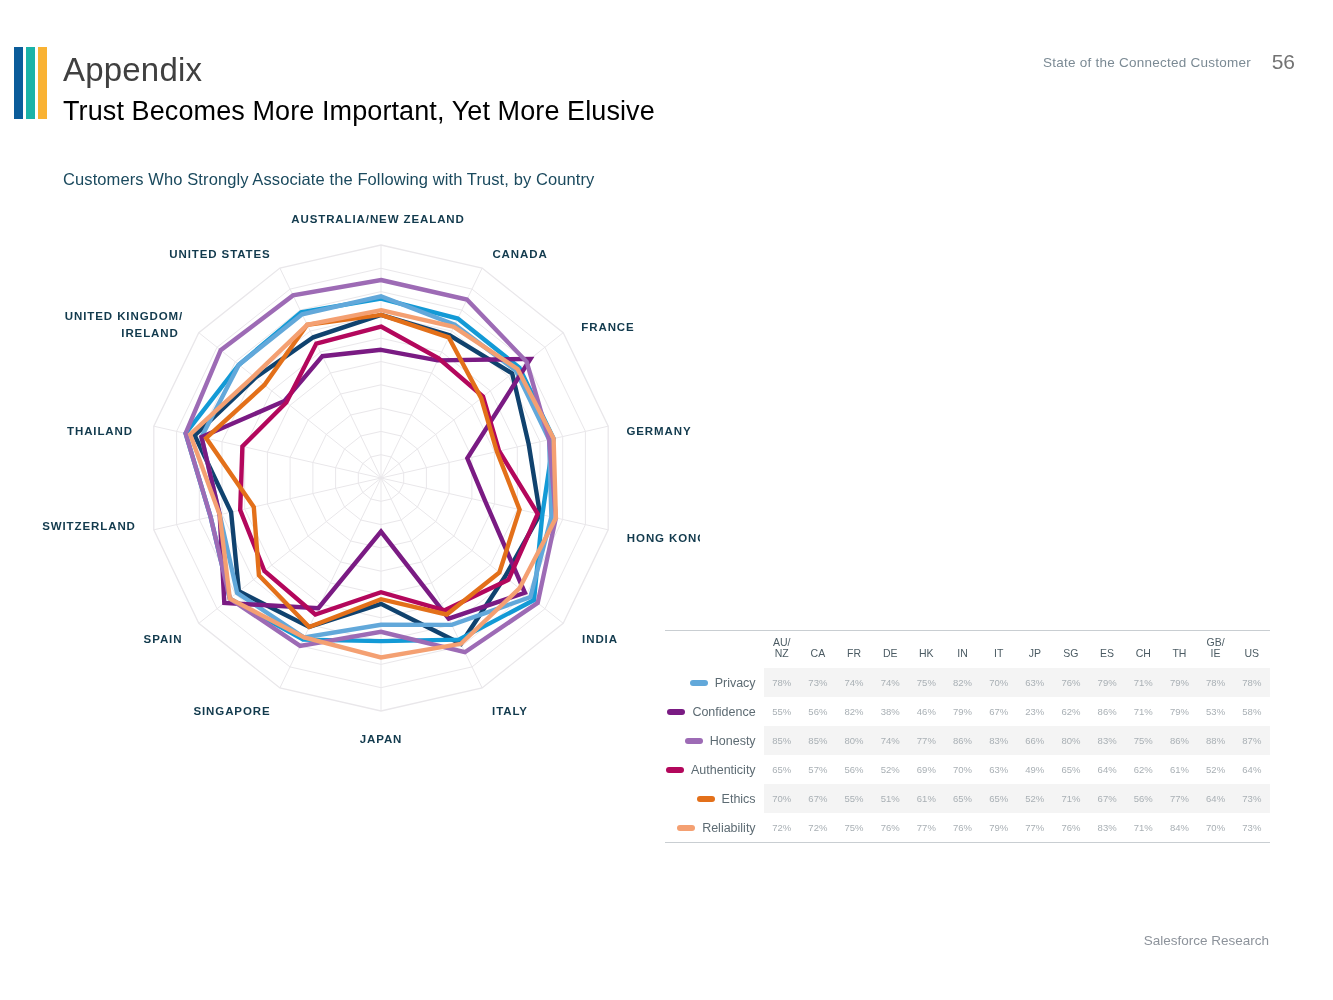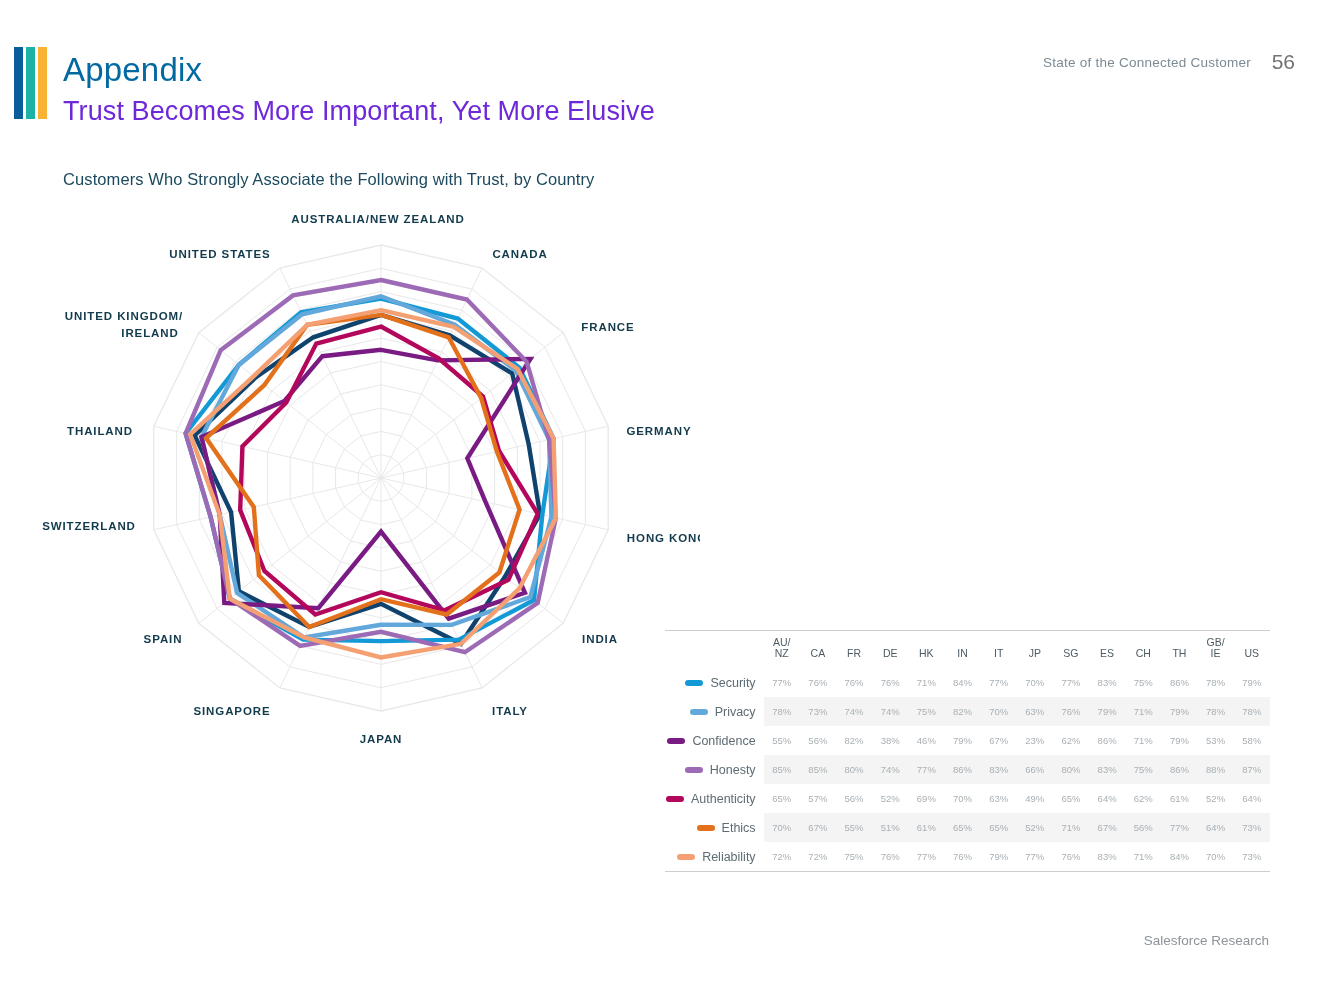--- a/index.html
+++ b/index.html
@@ -14,26 +14,26 @@
   #brand-bars{position:absolute;left:14px;top:47px;display:flex;height:72px;}
   #brand-bars i{display:block;width:9px;height:100%;}
   #brand-bars i.b1{background:#0b5c9a;}
   #brand-bars i.b2{background:#ffffff;width:3px;}
   #brand-bars i.b3{background:#1bb3a8;}
   #brand-bars i.b4{background:#ffffff;width:3px;}
   #brand-bars i.b5{background:#f9b233;}
 
   #page-title{
     position:absolute;left:63px;top:50px;
-    font-size:33px;color:#0369a1;font-weight:400;letter-spacing:.2px;
+    font-size:33px;color:#404040;font-weight:400;letter-spacing:.2px;
     line-height:40px;
   }
   #page-subtitle{
     position:absolute;left:63px;top:93px;
-    font-size:27px;color:#6d28d9;font-weight:300;letter-spacing:.1px;
+    font-size:27px;color:#000000;font-weight:300;letter-spacing:.1px;
     line-height:36px;
   }
   #report-name{
     position:absolute;right:82px;top:55px;
     font-size:13.5px;color:#7b8a94;letter-spacing:.25px;
   }
   #page-number{
     position:absolute;right:38px;top:50px;
     font-size:21px;color:#737373;font-weight:300;
   }
@@ -177,37 +177,20 @@
           <th class="thead-rule">JP</th>
           <th class="thead-rule">SG</th>
           <th class="thead-rule">ES</th>
           <th class="thead-rule">CH</th>
           <th class="thead-rule">TH</th>
           <th class="thead-rule">GB/<br>IE</th>
           <th class="thead-rule">US</th>
         </tr>
     </thead>
     <tbody id="tbody">
-        <tr>
-          <td class="lbl"><span class="swatch" style="background: rgb(19, 154, 214);"></span><span class="lbl-txt">Security</span></td>
-          <td class="val">77%</td>
-          <td class="val">76%</td>
-          <td class="val">76%</td>
-          <td class="val">76%</td>
-          <td class="val">71%</td>
-          <td class="val">84%</td>
-          <td class="val">77%</td>
-          <td class="val">70%</td>
-          <td class="val">77%</td>
-          <td class="val">83%</td>
-          <td class="val">75%</td>
-          <td class="val">86%</td>
-          <td class="val">78%</td>
-          <td class="val">79%</td>
-        </tr>
         <tr class="shade">
           <td class="lbl"><span class="swatch" style="background: rgb(98, 168, 218);"></span><span class="lbl-txt">Privacy</span></td>
           <td class="val">78%</td>
           <td class="val">73%</td>
           <td class="val">74%</td>
           <td class="val">74%</td>
           <td class="val">75%</td>
           <td class="val">82%</td>
           <td class="val">70%</td>
           <td class="val">63%</td>

